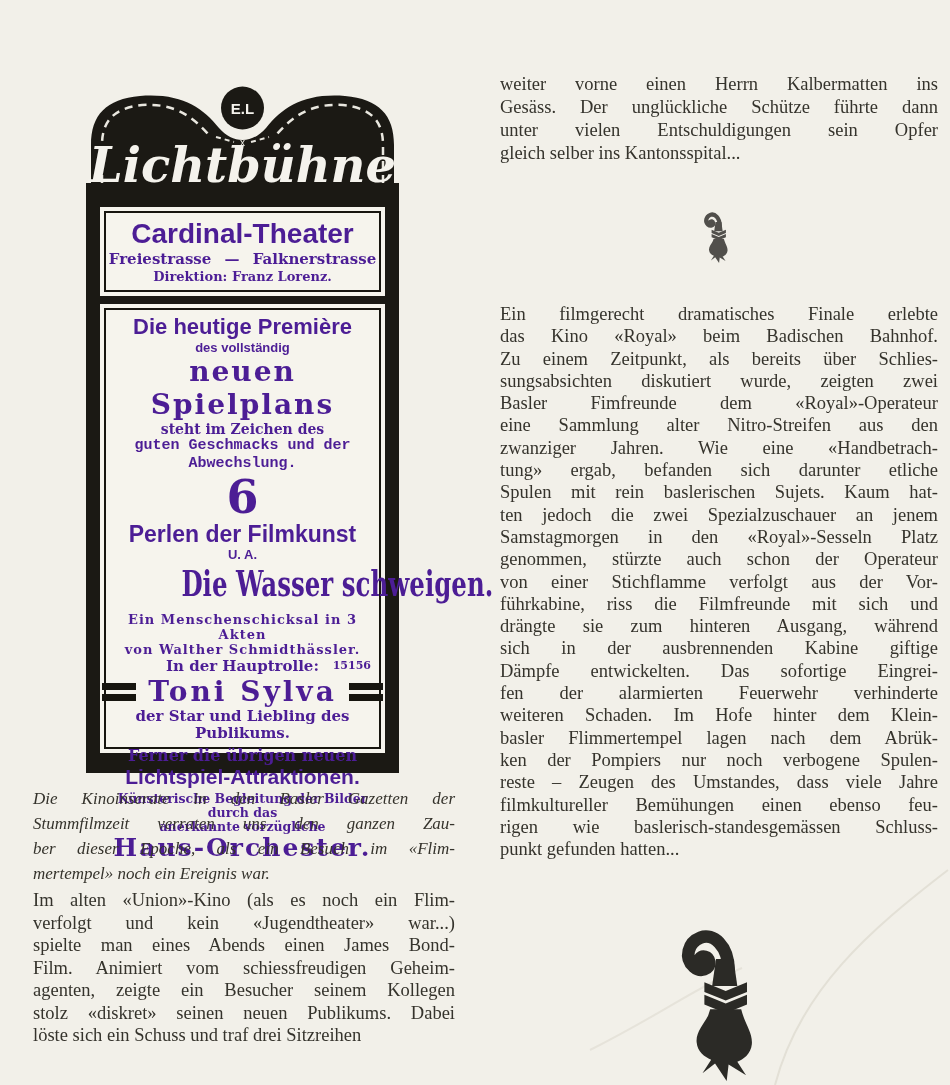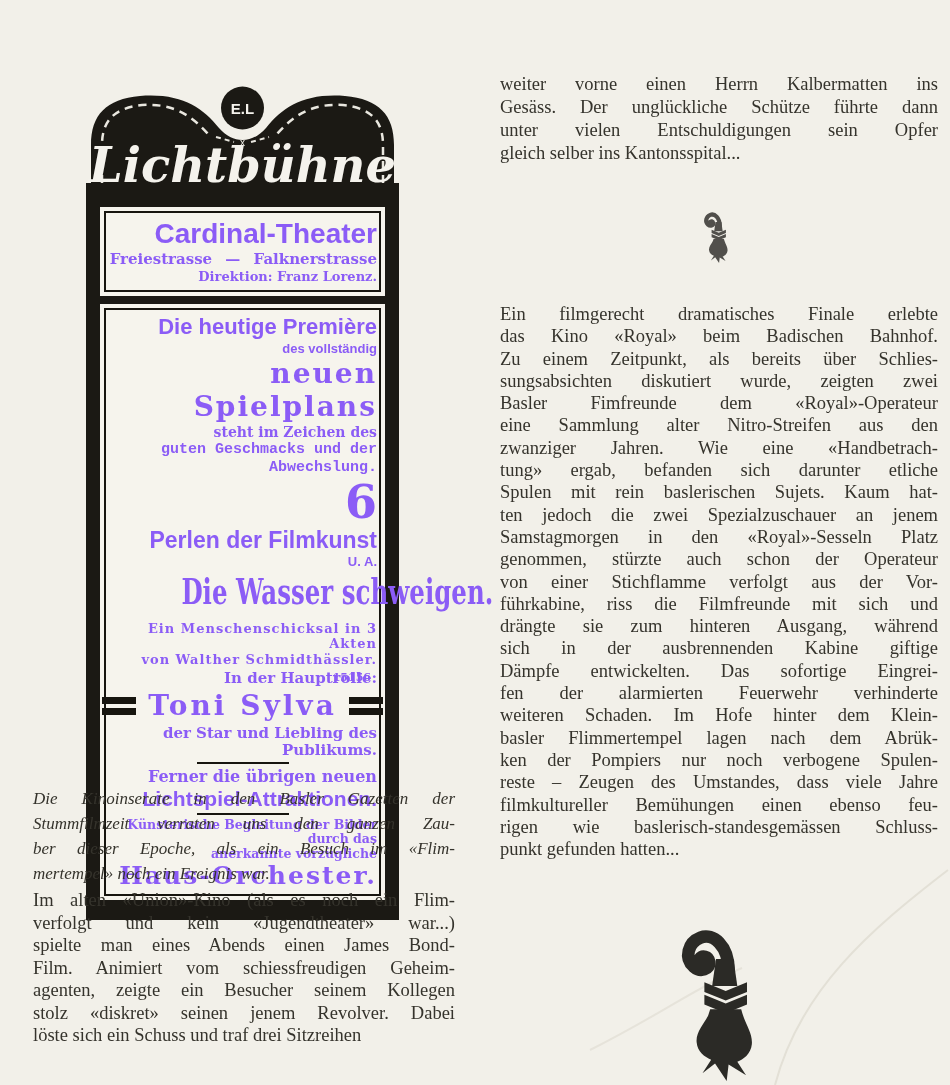--- a/index.html
+++ b/index.html
@@ -10,23 +10,23 @@
   }
   
   #creases { position:absolute; left:0; top:0; width:950px; height:1085px; }
 
   
   .ad { position:absolute; left:86px; top:85px; width:313px; }
   .ad-header { display:block; }
   .ad-body { background:#1b1914; padding:10px 14px 20px 14px; }
   .wbox { background:#f6f4ed; padding:4px; }
   .wbox + .wbox { margin-top:8px; }
-  .wbox-inner { border:2px solid #17150f; box-sizing:border-box; text-align:right; color:#8b5cf6; }
+  .wbox-inner { border:2px solid #17150f; box-sizing:border-box; text-align:center; color:#4c1d95; }
   .box1-inner { padding:5px 2px 6px 2px; }
-  .box2-inner { height:588px; display:flex; flex-direction:column; justify-content:space-between; padding:4px 2px; }
+  .box2-inner { height:441px; display:flex; flex-direction:column; justify-content:space-between; padding:4px 2px; }
 
   .cardinal { font-family:"Liberation Sans", sans-serif; font-weight:bold; font-size:28px; line-height:31px; letter-spacing:0px; }
   .streets  { font-family:"DejaVu Serif", serif; font-weight:bold; font-size:15px; line-height:20px; word-spacing:8px; }
   .direktion{ font-family:"DejaVu Serif", serif; font-weight:bold; font-size:13px; line-height:15px; }
 
   .l-sans-lg { font-family:"Liberation Sans", sans-serif; font-weight:bold; font-size:22px; line-height:26px; }
   .l-sans-sm { font-family:"Liberation Sans", sans-serif; font-weight:bold; font-size:13px; line-height:15px; }
   .l-serif-didone { font-family:"DejaVu Serif", serif; font-weight:bold; font-size:28px; line-height:33px; letter-spacing:2px; }
   .l-serif-sm { font-family:"DejaVu Serif", serif; font-size:14px; line-height:16px; font-weight:bold; }
   .l-sans-md { font-family:Liberation Mono, monospace; font-weight:bold; font-size:15px; line-height:18px; }
@@ -140,21 +140,21 @@
       <div class="pline">ber dieser Epoche, als ein Besuch im «Flim-</div>
       <div class="pline pline-end">mertempel» noch ein Ereignis war.</div>
     </div>
 
   <div class="prose" style="left:33px; top:889px; width:422px;">
       <div class="pline">Im alten «Union»-Kino (als es noch ein Flim-</div>
       <div class="pline">verfolgt und kein «Jugendtheater» war...)</div>
       <div class="pline">spielte man eines Abends einen James Bond-</div>
       <div class="pline">Film. Animiert vom schiessfreudigen Geheim-</div>
       <div class="pline">agenten, zeigte ein Besucher seinem Kollegen</div>
-      <div class="pline">stolz «diskret» seinen jenem Revolver. Dabei</div>
+      <div class="pline">stolz «diskret» seinen neuen Publikums. Dabei</div>
       <div class="pline pline-end">löste sich ein Schuss und traf drei Sitzreihen</div>
     </div>
 
   <div class="prose" style="left:500px; top:73px; width:438px; line-height:23px;">
       <div class="pline">weiter vorne einen Herrn Kalbermatten ins</div>
       <div class="pline">Gesäss. Der unglückliche Schütze führte dann</div>
       <div class="pline">unter vielen Entschuldigungen sein Opfer</div>
       <div class="pline pline-end">gleich selber ins Kantonsspital...</div>
     </div>
 

